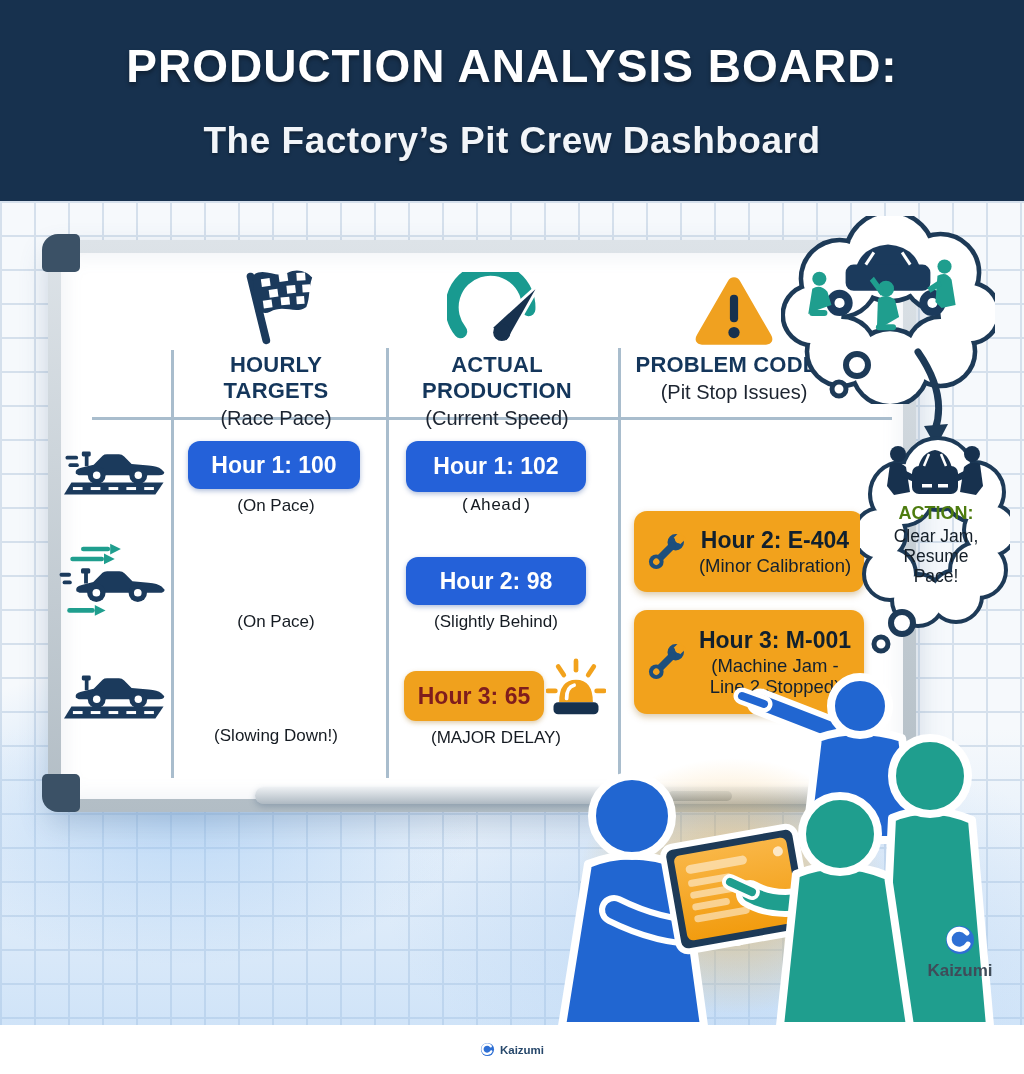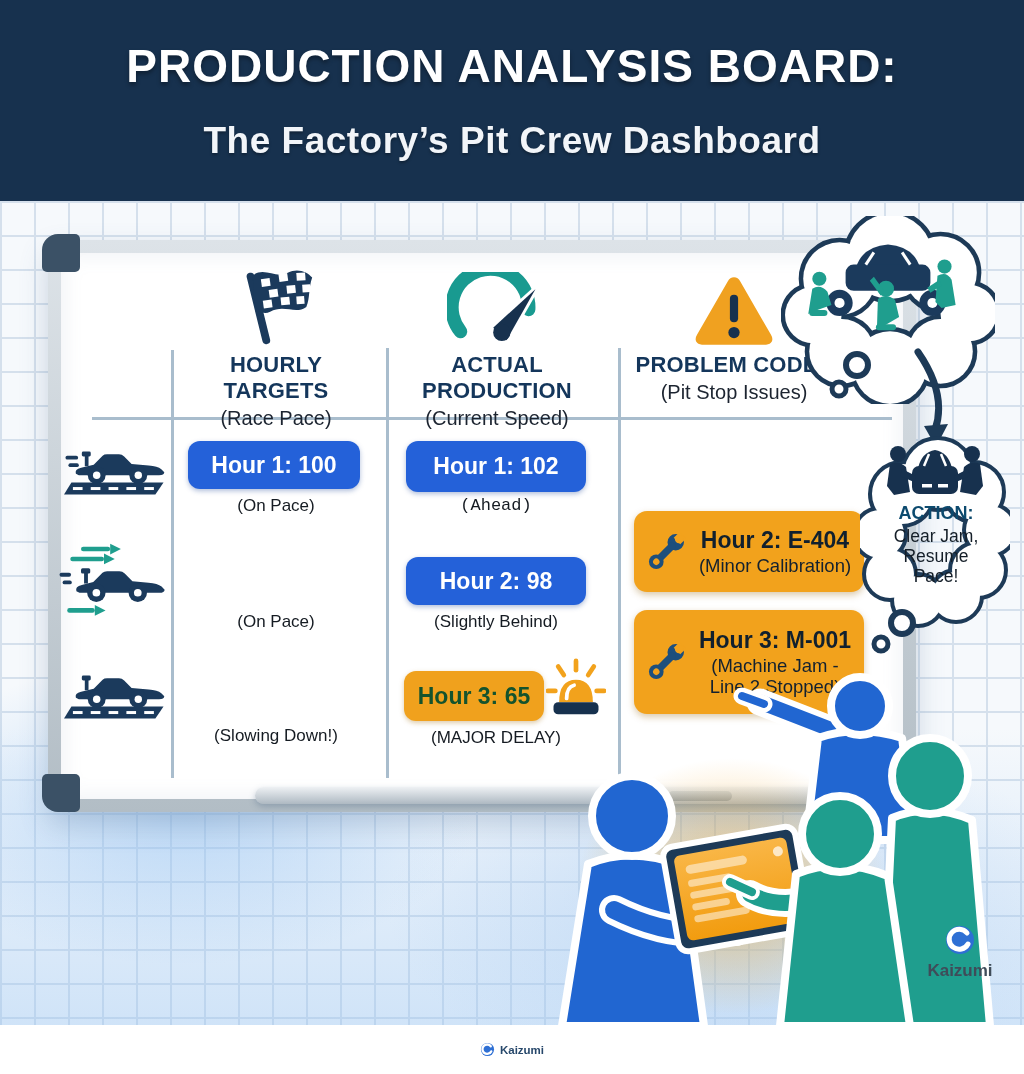--- a/index.html
+++ b/index.html
@@ -45,35 +45,35 @@
   .col-icon { position:absolute; display:flex; align-items:flex-end; justify-content:center; z-index:3; }
   .col-head { position:absolute; text-align:center; z-index:3; }
   .col-head .ct { font-size:22px; font-weight:700; color:#14365b; letter-spacing:.2px; }
   .col-head .cs { font-size:20px; color:#1c2430; margin-top:3px; }
 
   
   .row-icon { position:absolute; z-index:3; }
   .pill { position:absolute; border-radius:12px; display:flex; align-items:center; justify-content:center;
           font-size:23px; font-weight:700; z-index:3; }
   .pill-blue { background:#2461d9; color:#ffffff; box-shadow:0 2px 5px rgba(30,70,150,.35); }
-  .pill-orange { background:#f0a11d; color:#14532d; box-shadow:0 2px 5px rgba(160,105,10,.35); }
+  .pill-orange { background:#f0a11d; color:#7f1d1d; box-shadow:0 2px 5px rgba(160,105,10,.35); }
   .caption { position:absolute; text-align:center; font-size:17px; color:#151b22; z-index:3; }
 
   
   .prob-card { position:absolute; left:634px; width:230px; background:#f2a21c; border-radius:13px;
                display:flex; align-items:center; padding:8px 10px 8px 10px; gap:8px; z-index:3;
                box-shadow:0 3px 7px rgba(150,100,15,.35); }
   .prob-text { flex:1; text-align:center; }
   .prob-code { font-size:23px; font-weight:700; color:#11202e; }
   .prob-detail { font-size:18.5px; color:#132130; margin-top:2px; white-space:pre-line; line-height:1.12; }
 
   
   .overlay { position:absolute; z-index:5; }
   .action-text { position:absolute; left:874px; top:503px; width:124px; text-align:center; z-index:6; }
-  .action-text .ah { font-size:18px; font-weight:700; color:#0c4a6e; }
+  .action-text .ah { font-size:18px; font-weight:700; color:#4d7c0f; }
   .action-text .ab { font-size:17.5px; color:#141e28; line-height:1.15; white-space:pre-line; margin-top:2px; }
 
   .people { position:absolute; left:552px; top:668px; width:472px; height:358px; z-index:6; }
 
   
   .brand-corner { position:absolute; left:912px; top:924px; width:96px; text-align:center; z-index:7; }
   .brand-corner .bn { font-size:17px; font-weight:700; color:#3f4c59; margin-top:1px; }
   .footer { position:absolute; left:0; top:1025px; width:1024px; height:49px; background:#ffffff; z-index:2;
             display:flex; align-items:center; justify-content:center; }
   .footer-logo { display:inline-flex; align-items:center; gap:5px; }

